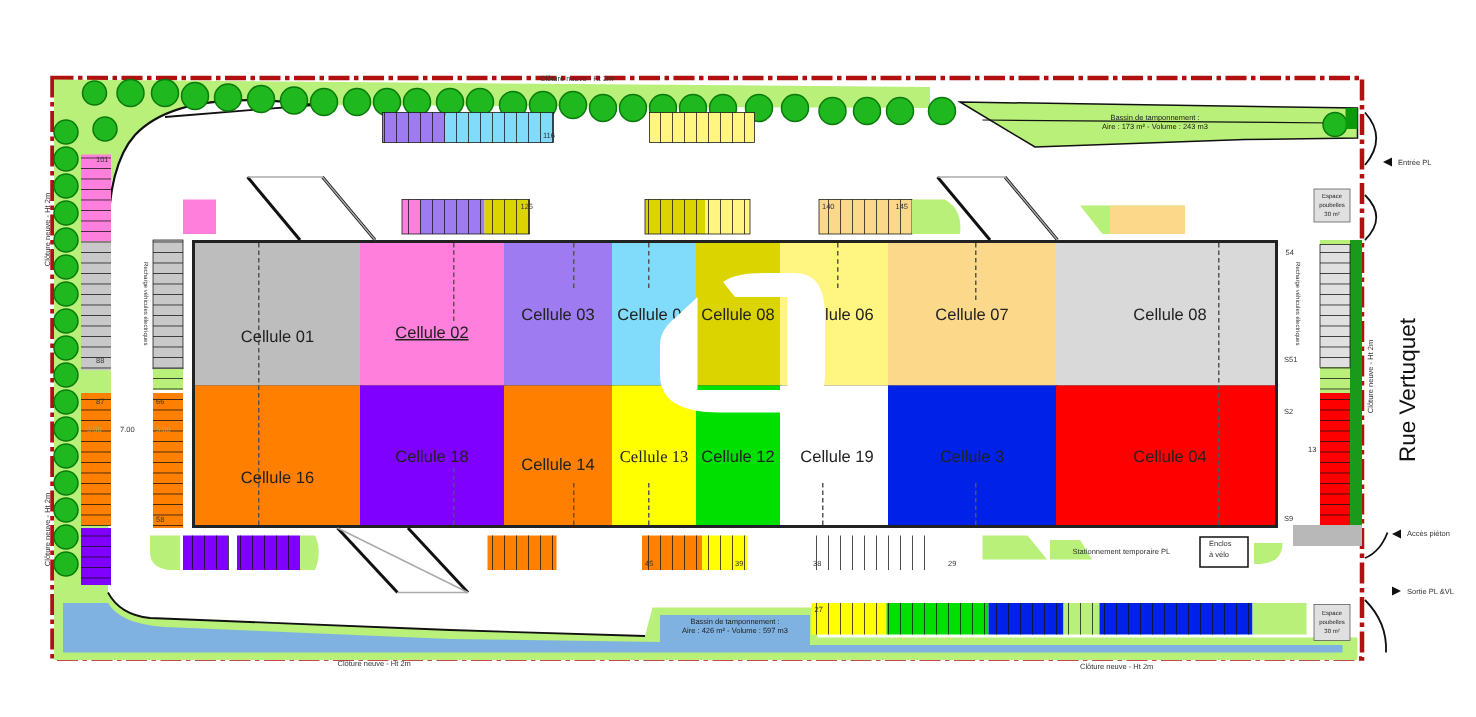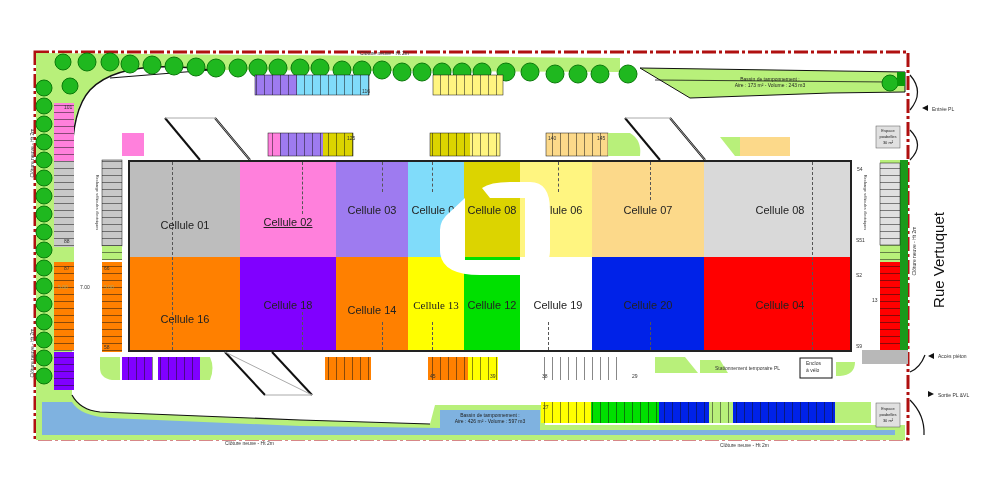--- a/index.html
+++ b/index.html
@@ -138,21 +138,21 @@
   <span class="cell-label" style="left:362px;top:48px;">Cellule 08</span>
   <span class="cell-label" style="left:428px;top:48px;">Cellule 06</span>
   <span class="cell-label" style="left:518px;top:48px;">Cellule 07</span>
   <span class="cell-label" style="left:650px;top:48px;">Cellule 08</span>
   <span class="cell-label" style="left:55px;top:157px;">Cellule 16</span>
   <span class="cell-label" style="left:158px;top:143px;">Cellule 18</span>
   <span class="cell-label" style="left:242px;top:148px;">Cellule 14</span>
   <span class="cell-label" style="left:306px;top:143px;font-family:Liberation Serif, serif;">Cellule 13</span>
   <span class="cell-label" style="left:362px;top:143px;">Cellule 12</span>
   <span class="cell-label" style="left:428px;top:143px;">Cellule 19</span>
-  <span class="cell-label" style="left:518px;top:143px;">Cellule 20</span>
+  <span class="cell-label" style="left:518px;top:143px;">Cellule 3</span>
   <span class="cell-label" style="left:650px;top:143px;">Cellule 04</span>
 
   <svg class="abs" style="left:300px;top:18px" width="130" height="110" viewBox="0 0 130 110">
     <path d="M52 8 Q60 2 80 2 L100 2 Q120 2 120 30 L120 70 Q120 95 90 95 L50 95 Q10 95 10 70 L10 50 Q10 40 20 32 L35 18 L35 80 L95 80 L95 18 L60 18 Z" fill="#ffffff"></path>
   </svg>
 </div>
 
 <svg class="abs" style="left:0;top:0" width="984" height="478" viewBox="0 0 984 478">
   <defs>
     <pattern id="stallsV" width="8" height="20" patternUnits="userSpaceOnUse">

